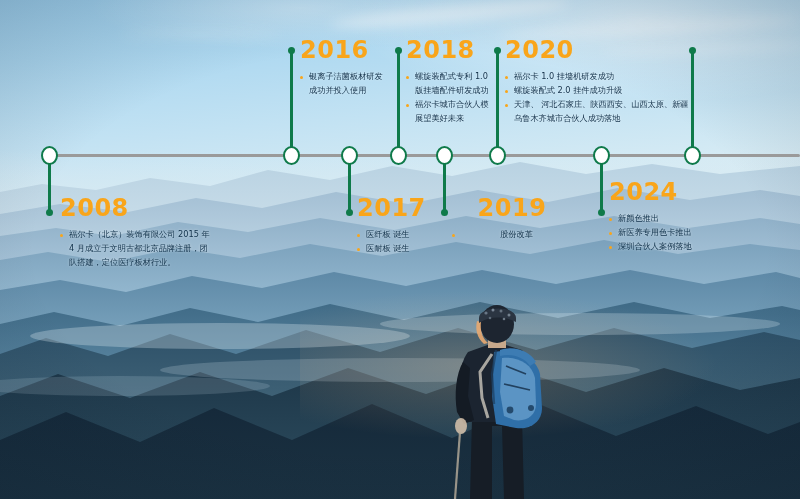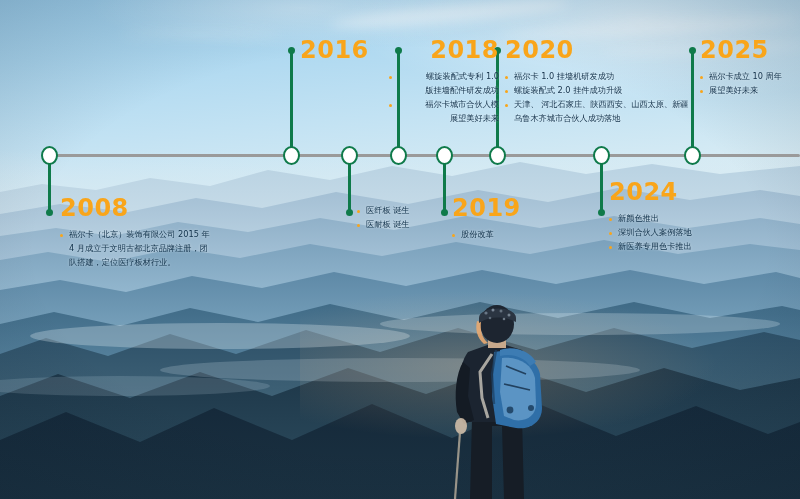--- a/index.html
+++ b/index.html
@@ -269,66 +269,64 @@
     <div class="year">2008</div>
     <div class="bullets">
       <div class="bullet">福尔卡（北京）装饰有限公司 2015 年
 4 月成立于文明古都北京品牌注册，团
 队搭建，定位医疗板材行业。</div>
     </div>
   </div>
 
   <div class="entry above" style="left:300px; top:38px; width:110px;">
     <div class="year">2016</div>
+    <div class="bullets">
+      <div class="bullet">银离子洁菌板材研发
+成功并投入使用</div>
+    </div>
   </div>
 
   <div class="entry below" style="left:357px; top:196px; width:110px;">
+    <div class="year">2017</div>
     <div class="bullets">
       <div class="bullet">医纤板 诞生</div>
       <div class="bullet">医耐板 诞生</div>
     </div>
   </div>
 
-  <div class="entry above" style="left:389px; top:38px; width:110px;text-align:right;">
+  <div class="entry above" style="left:406px; top:38px; width:110px;">
     <div class="year">2018</div>
     <div class="bullets">
       <div class="bullet">螺旋装配式专利 1.0
 版挂墙配件研发成功</div>
       <div class="bullet">福尔卡城市合伙人模
 展望美好未来</div>
     </div>
   </div>
 
-  <div class="entry below" style="left:452px; top:196px; width:120px;">
+  <div class="entry below" style="left:452px; top:196px; width:120px;text-align:center;">
     <div class="year">2019</div>
     <div class="bullets">
       <div class="bullet">股份改革</div>
     </div>
   </div>
 
   <div class="entry above" style="left:505px; top:38px; width:190px;">
     <div class="year">2020</div>
     <div class="bullets">
       <div class="bullet">福尔卡 1.0 挂墙机研发成功</div>
       <div class="bullet">螺旋装配式 2.0 挂件成功升级</div>
       <div class="bullet">天津、 河北石家庄、陕西西安、山西太原、新疆
 乌鲁木齐城市合伙人成功落地</div>
     </div>
   </div>
 
   <div class="entry below" style="left:609px; top:180px; width:130px;">
     <div class="year">2024</div>
     <div class="bullets">
       <div class="bullet">新颜色推出</div>
+      <div class="bullet">新医养专用色卡推出</div>
       <div class="bullet">深圳合伙人案例落地</div>
-      <div class="bullet">新医养专用色卡推出</div>
-    </div>
-  </div>
-
-  <div class="entry above" style="left:700px; top:38px; width:100px;">
-    <div class="year">2025</div>
-    <div class="bullets">
-      <div class="bullet">福尔卡成立 10 周年</div>
-      <div class="bullet">展望美好未来</div>
-    </div>
-  </div>
+    </div>
+  </div>
+
 
 </div>
 
 </body></html>

